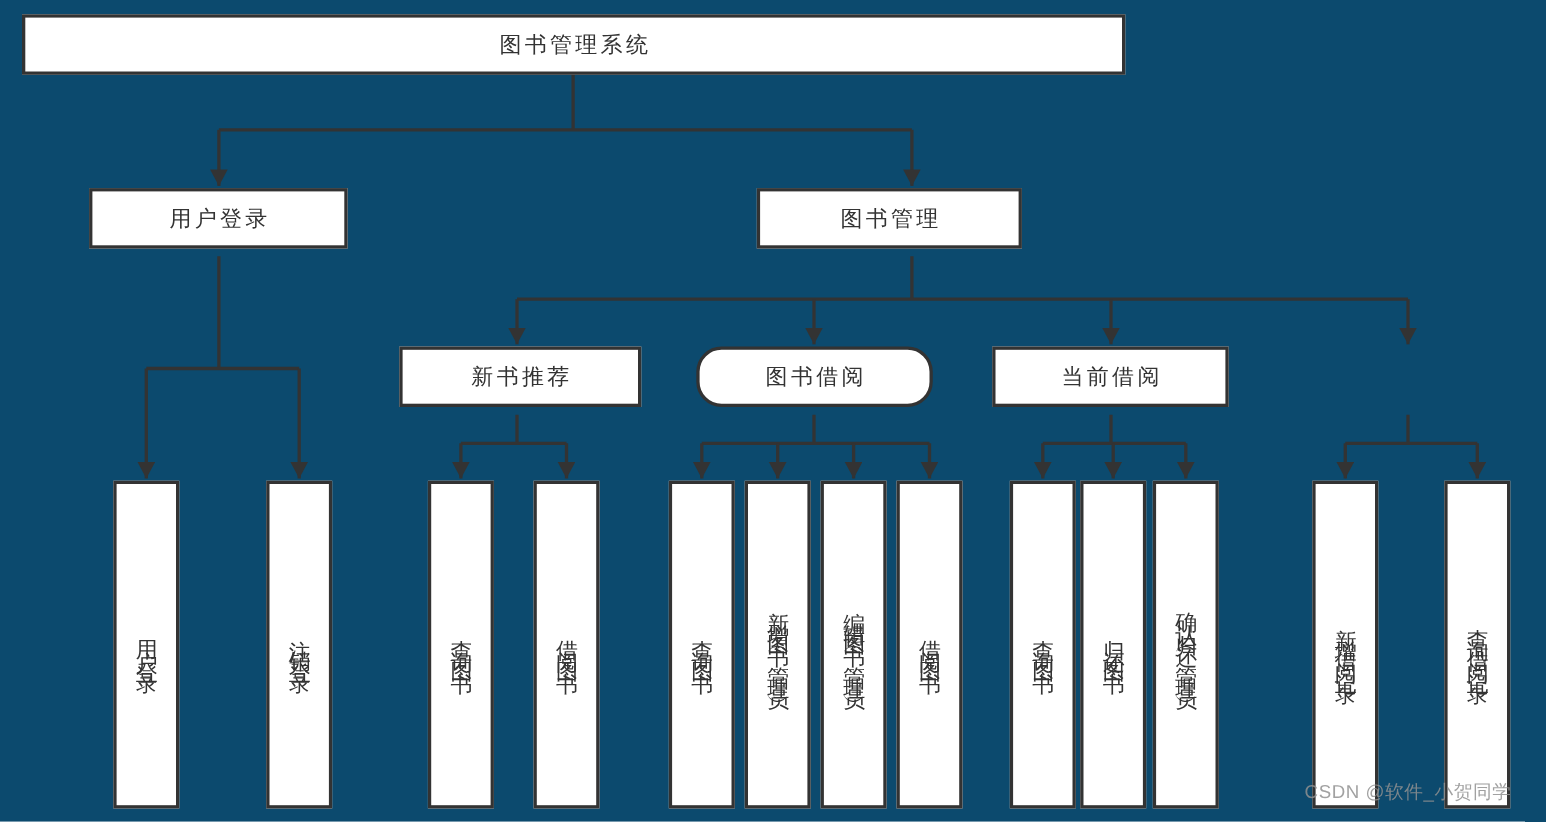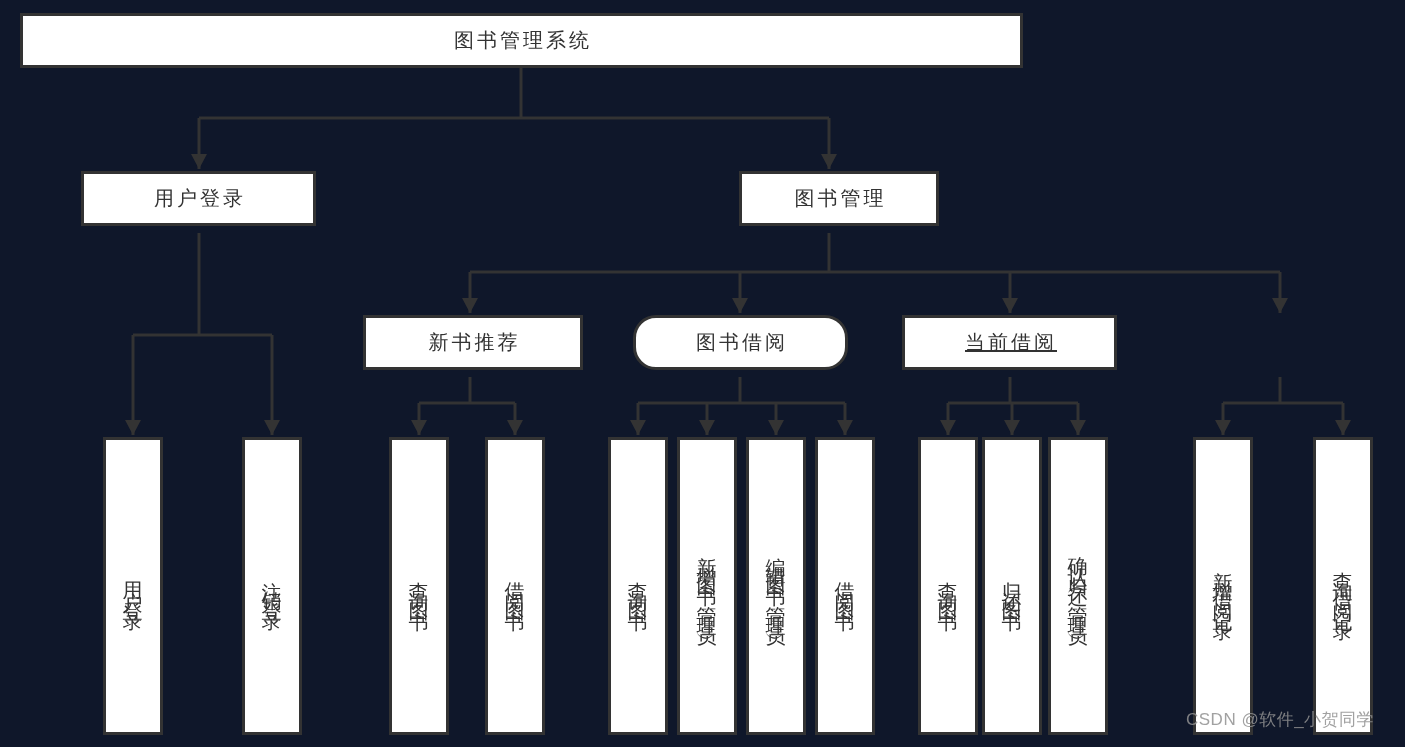--- a/index.html
+++ b/index.html
@@ -1,17 +1,17 @@
 <!DOCTYPE html>
 <html><head>
 <meta charset="utf-8">
 <style>
   html,body{margin:0;padding:0;background:#ffffff;}
   #canvas{
-    position:relative;width:1405px;height:747px;background:#0f172a;overflow:hidden;
+    position:relative;width:1405px;height:747px;background:#0c4a6e;overflow:hidden;
     font-family:"Liberation Sans","DejaVu Sans",sans-serif;color:#333333;
   }
   #wires{position:absolute;left:0;top:0;z-index:0;}
   .hnode{
     position:absolute;height:55px;background:#ffffff;border:3px solid #333333;
     display:flex;align-items:center;justify-content:center;z-index:1;box-sizing:border-box;
   }
   .hnode span{font-size:20px;letter-spacing:3px;padding-left:3px;white-space:nowrap;}
   .vnode{
     position:absolute;width:60px;height:298px;background:#ffffff;border:3px solid #333333;
@@ -74,31 +74,31 @@
     </g>
   </svg>
 
   <div class="hnode" style="left:20px;top:13px;width:1003px;">
     <span>图书管理系统</span>
   </div>
 
   <div class="hnode" style="left:81px;top:171px;width:235px;">
     <span>用户登录</span>
   </div>
-  <div class="hnode" style="left:739px;top:171px;width:200px;">
+  <div class="hnode" style="left:688px;top:171px;width:241px;">
     <span>图书管理</span>
   </div>
 
   <div class="hnode" style="left:363px;top:315px;width:220px;">
     <span>新书推荐</span>
   </div>
   <div class="hnode" style="left:633px;top:315px;width:215px;border-radius:23px;">
     <span>图书借阅</span>
   </div>
-  <div class="hnode" style="left:902px;top:315px;width:215px;text-decoration:underline;">
+  <div class="hnode" style="left:902px;top:315px;width:215px;">
     <span>当前借阅</span>
   </div>
 
   <div class="vnode" style="left:103px;top:437px;">
     <span>用户登录</span>
   </div>
   <div class="vnode" style="left:242px;top:437px;">
     <span>注销登录</span>
   </div>
 

